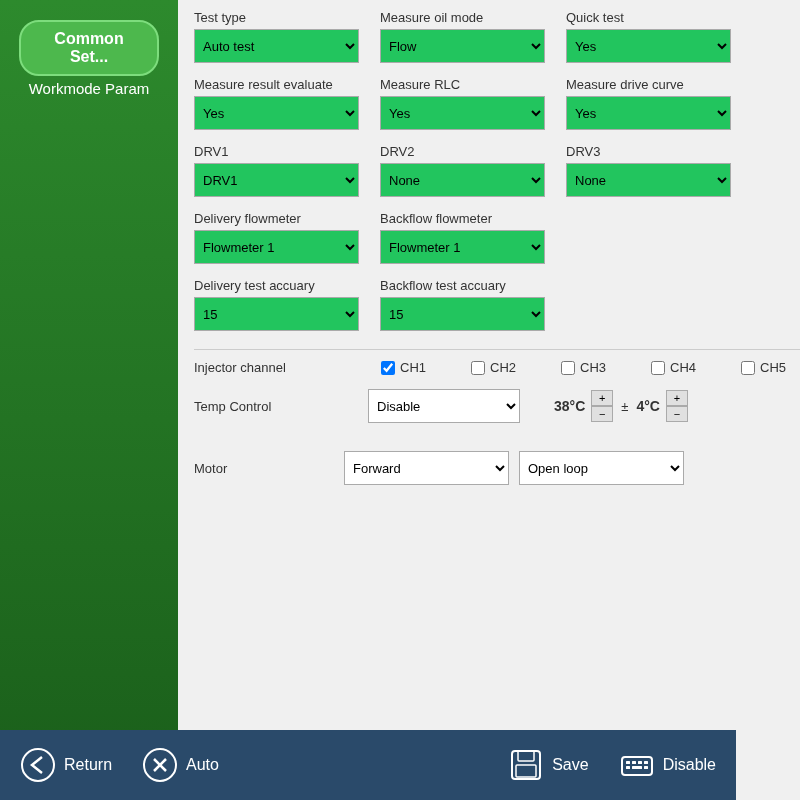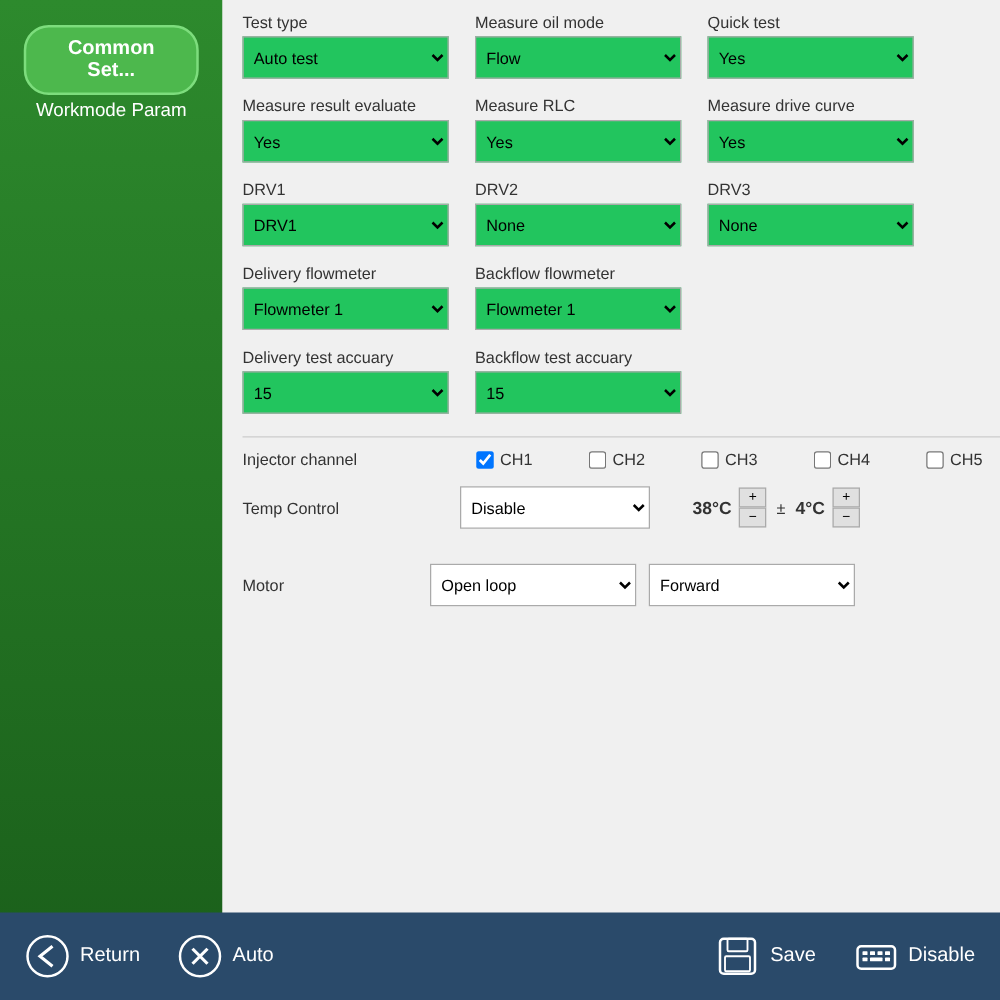--- a/index.html
+++ b/index.html
@@ -186,21 +186,21 @@
       border: 1px solid #aaa;
       background: white;
       padding: 0 4px;
       width: 165px;
       cursor: pointer;
       margin-right: 10px;
     }
 
     
     #bottom-bar {
-      width: 800px;
+      width: 736px;
       height: 70px;
       background: #2a4a6a;
       position: absolute;
       bottom: 0;
       left: 0;
       display: flex;
       align-items: center;
       padding: 0 20px;
       gap: 30px;
     }
@@ -422,26 +422,26 @@
           <div class="stepper">
             <button>+</button>
             <button>−</button>
           </div>
         </div>
       </div>
 
       <div class="motor-row">
         <span class="motor-label">Motor</span>
         <select class="motor-select">
+          <option>Forward</option>
+          <option>Reverse</option>
+        </select>
+        <select class="motor-select">
           <option>Open loop</option>
           <option>Closed loop</option>
-        </select>
-        <select class="motor-select">
-          <option>Forward</option>
-          <option>Reverse</option>
         </select>
       </div>
 
     </div>
 
     <div id="bottom-bar">
       <button class="bottom-btn">
         <svg class="bottom-icon" viewBox="0 0 36 36">
           <circle cx="18" cy="18" r="16" stroke="white" stroke-width="2" fill="none"></circle>
           <polyline points="22,10 12,18 22,26" fill="none" stroke="white" stroke-width="2.5"></polyline>

